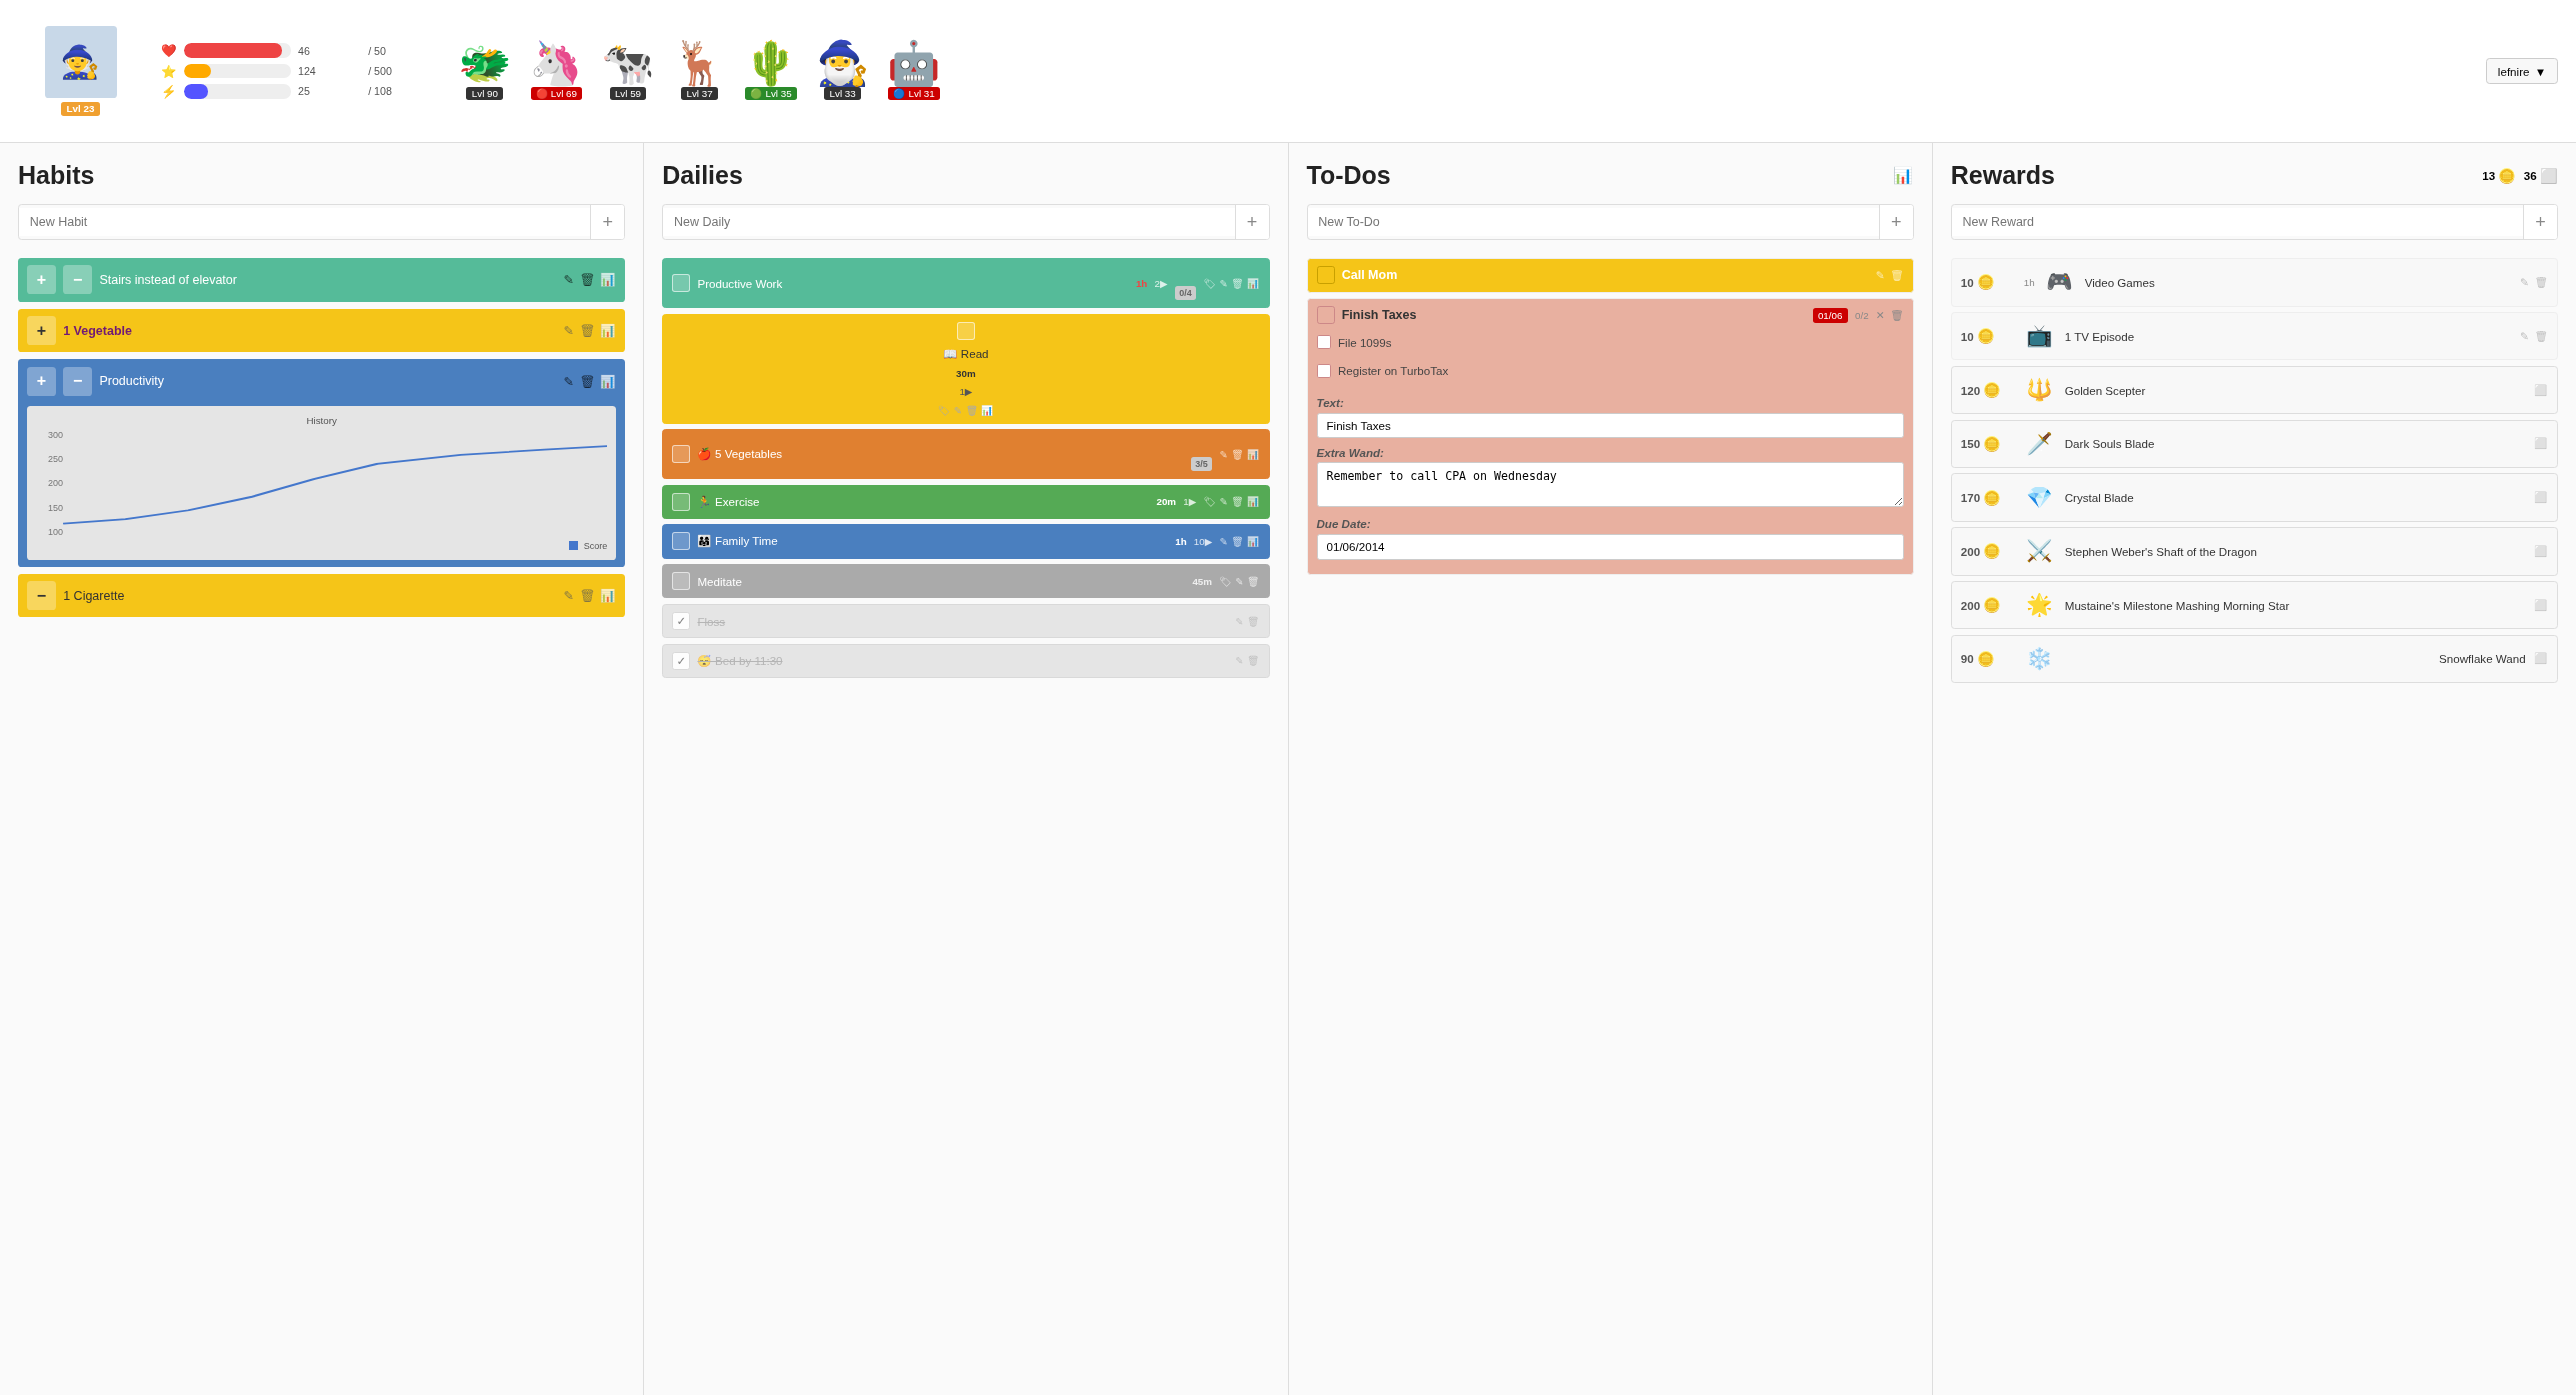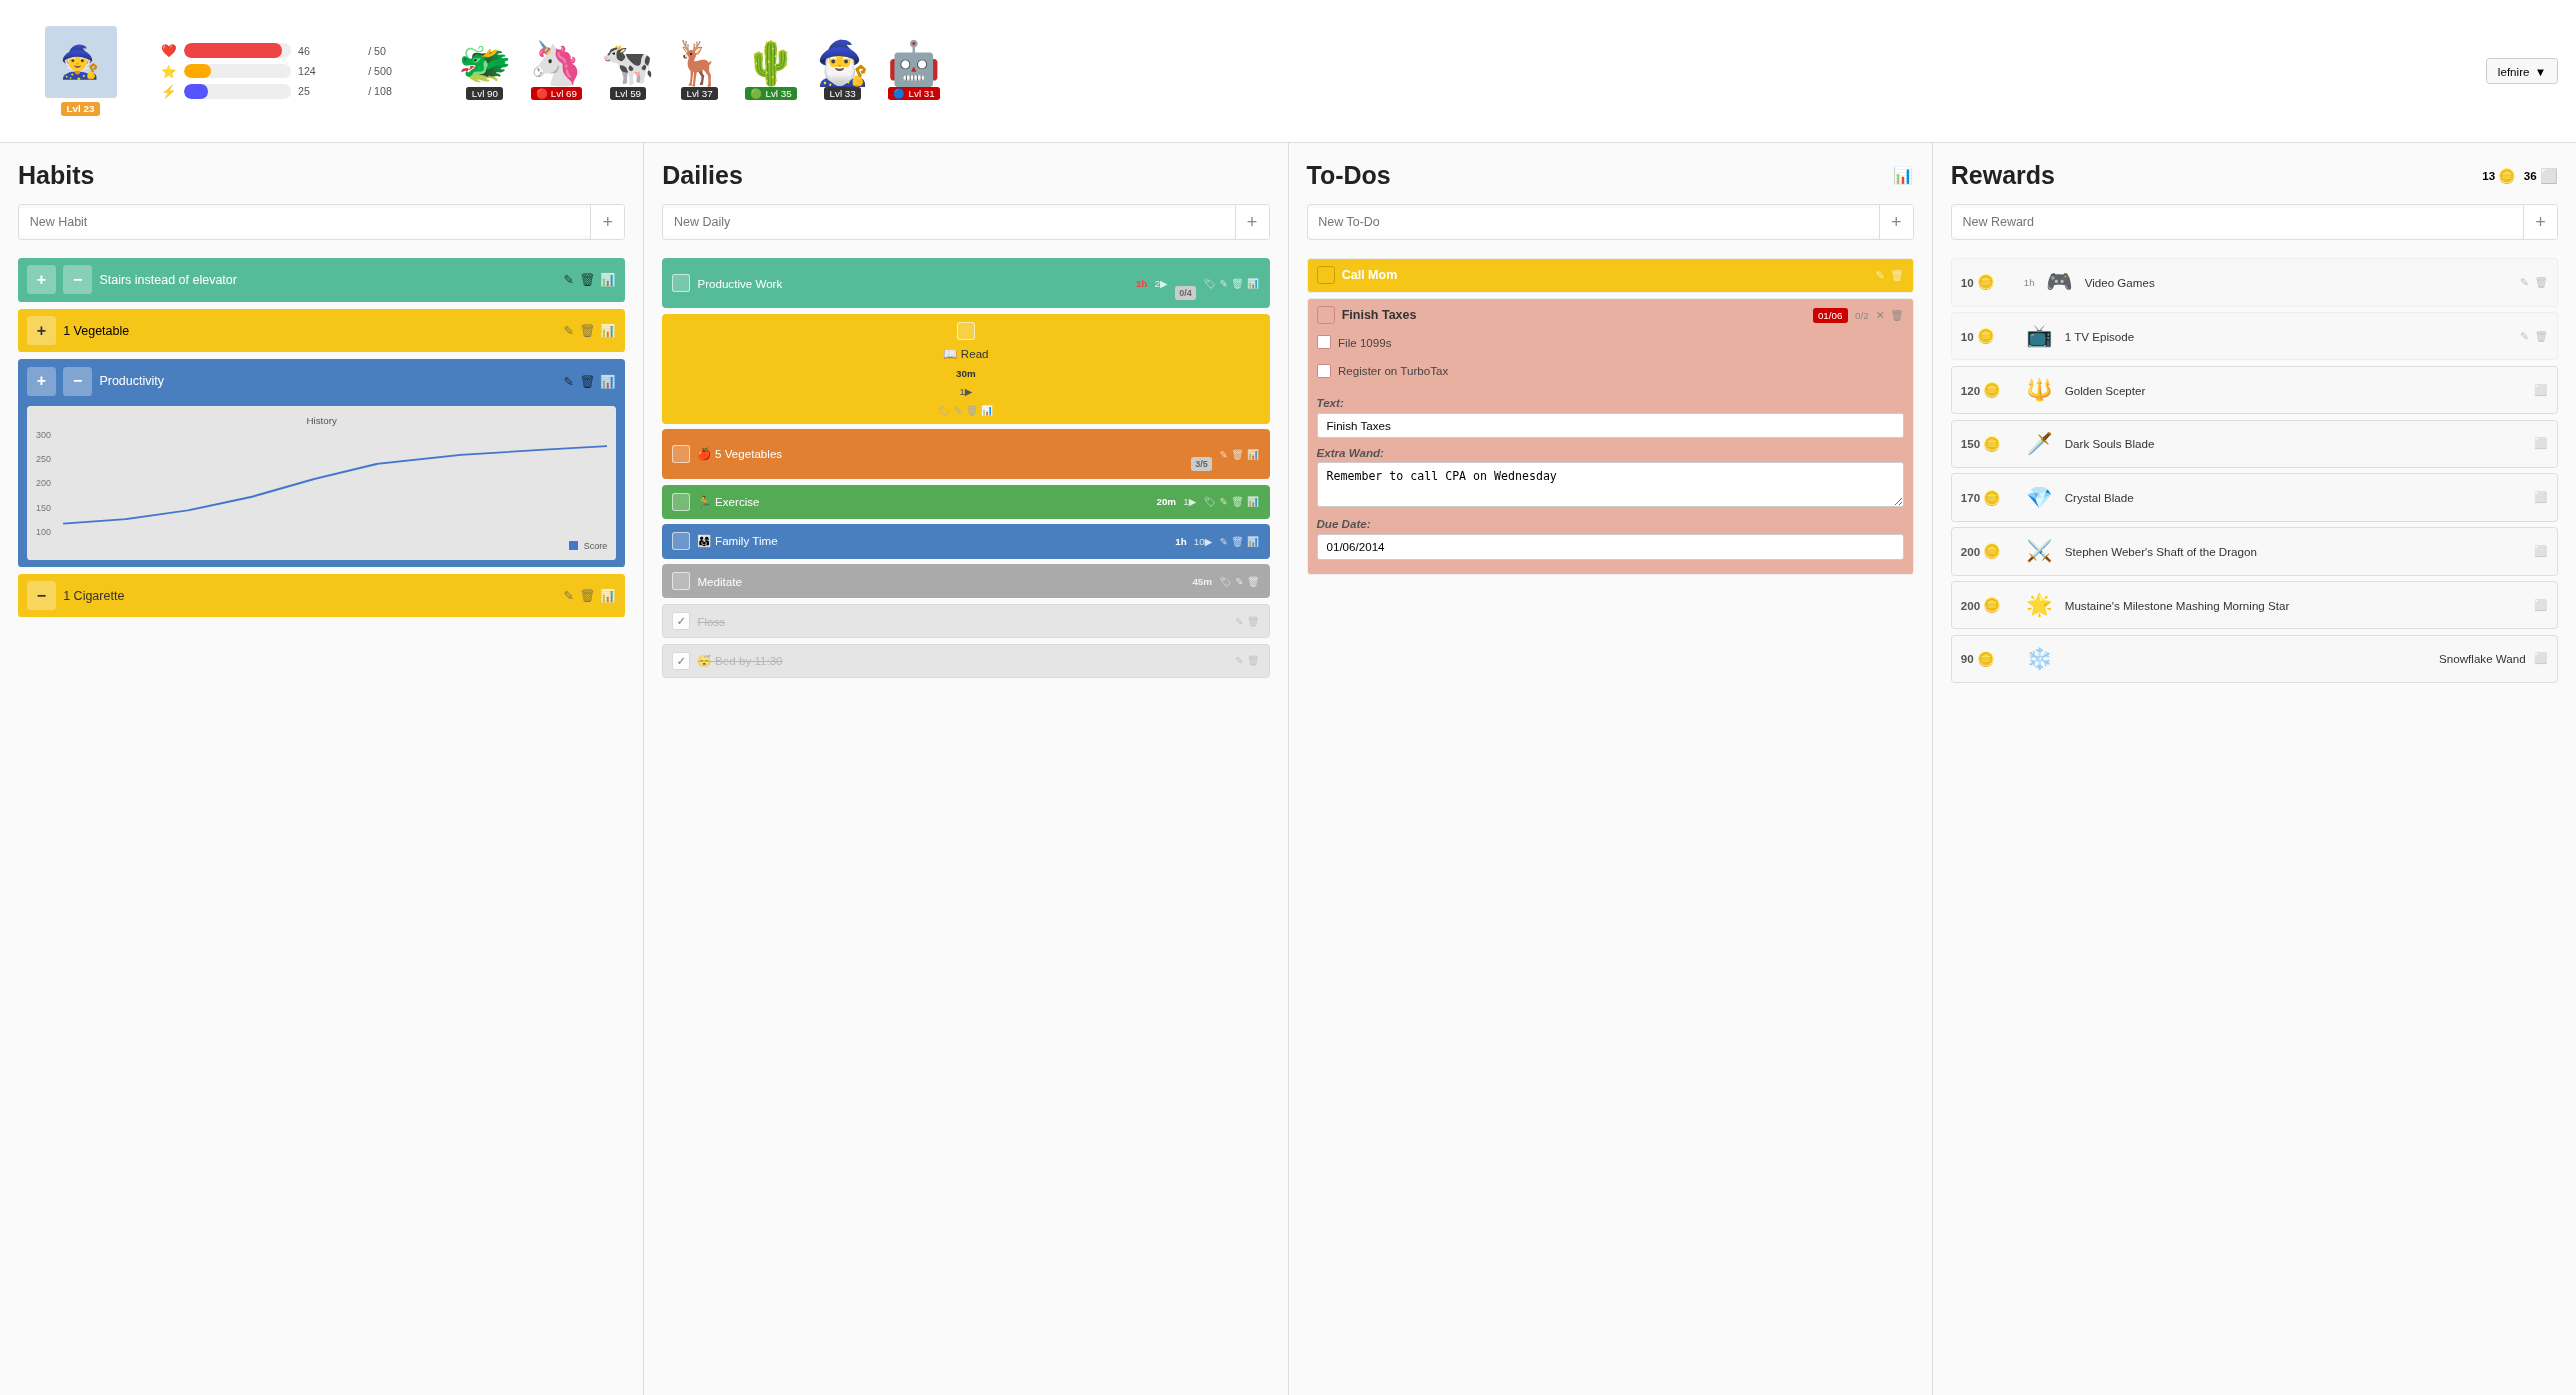--- a/index.html
+++ b/index.html
@@ -230,21 +230,21 @@
     }
     .chart-area {
       height: 107px;
       position: relative;
     }
     .chart-labels {
       display: flex;
       flex-direction: column;
       justify-content: space-between;
       position: absolute;
-      left: 0; top: 0; bottom: 0;
+      left: 12px; top: 0; bottom: 0;
       font-size: 9px;
       color: #777;
     }
     .chart-svg {
       position: absolute;
       left: 27px; right: 0; top: 0; bottom: 0;
       width: calc(100% - 27px);
       height: 100%;
     }
     .chart-legend {
@@ -532,21 +532,21 @@
       <span class="habit-label">Stairs instead of elevator</span>
       <div class="habit-actions">
         <span>✎</span>
         <span>🗑</span>
         <span>📊</span>
       </div>
     </div>
 
     <div class="habit-item yellow">
       <button class="habit-btn" style="color:#333;">+</button>
-      <span class="habit-label" style="color:#000000;">1 Vegetable</span>
+      <span class="habit-label" style="color:#701a75;font-weight:bold;">1 Vegetable</span>
       <div class="habit-actions" style="color:#555;">
         <span>✎</span>
         <span>🗑</span>
         <span>📊</span>
       </div>
     </div>
 
     <div class="habit-item blue-dark" style="flex-direction:column; align-items:stretch;">
       <div style="display:flex; align-items:center; gap:7.2px;">
         <button class="habit-btn">+</button>

